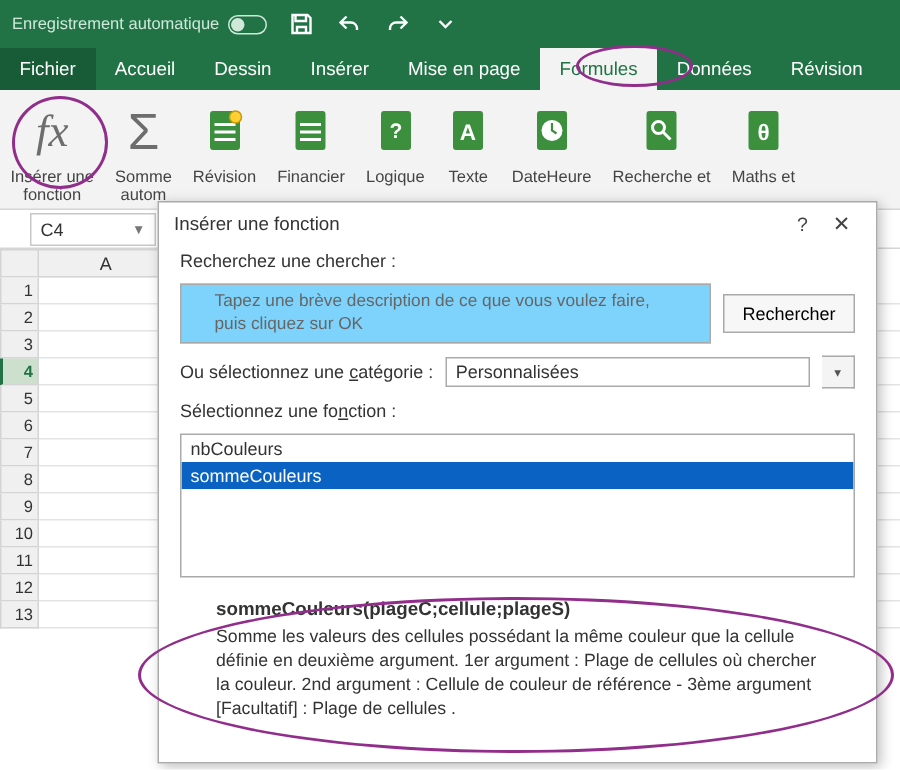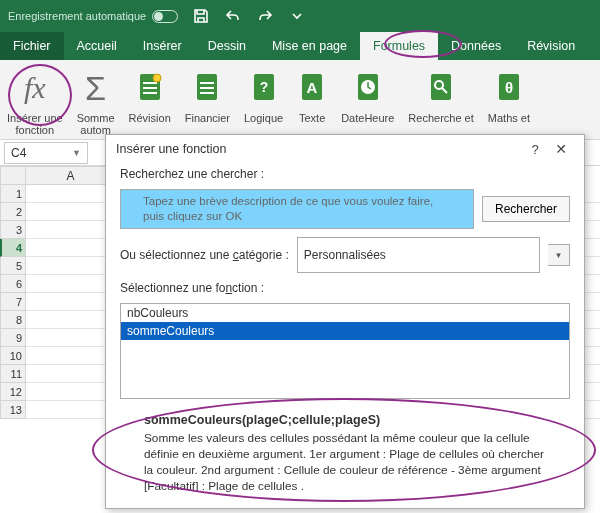--- a/index.html
+++ b/index.html
@@ -22,21 +22,21 @@
   
   .ribbon { height: 80px; background: #f3f3f3; border-bottom: 1px solid #d6d6d6; display:flex; align-items:flex-start; padding-top:4px; }
   .rgroup { display:flex; flex-direction:column; align-items:center; justify-content:flex-start; padding: 2px 7px 0; gap:2px; cursor:pointer; }
   .rgroup .ricon { height: 44px; display:flex; align-items:center; justify-content:flex-start; }
   .rgroup .rlabel { font-size: 11px; color:#444; text-align:center; line-height:1.1; white-space:pre-line; }
   .fx-big { font-family: "Times New Roman", serif; font-style: italic; font-size: 30px; color:#6d6d6d; font-weight: 300; }
   .sigma { font-size: 34px; color:#6d6d6d; font-weight:300; }
 
   
   .namebar { height: 26px; border-bottom:1px solid #d6d6d6; display:flex; align-items:center; }
-  .namebox { width: 84px; height: 22px; margin: 2px 4px; border:1px solid #c8c8c8; display:flex; align-items:center; padding:0 6px; font-size:12px; color:#333; justify-content:space-between; background:#fff; }
+  .namebox { width: 84px; height: 22px; margin: 2px 20px; border:1px solid #c8c8c8; display:flex; align-items:center; padding:0 6px; font-size:12px; color:#333; justify-content:space-between; background:#fff; }
   .namebox .dd { font-size:9px; color:#777; }
 
   
   .sheet { position:relative; height: calc(513px - 28px - 28px - 80px - 26px); }
   .colhdrs { display:flex; height:19px; }
   .corner { width:26px; border:1px solid #d4d4d4; background:#f0f0f0; }
   .colhdr { width:90px; background:#f0f0f0; border:1px solid #d4d4d4; border-left:none; font-size:12px; color:#333; display:flex; align-items:center; justify-content:center; }
   .rows { display:flex; }
   .rowhdrs { display:flex; flex-direction:column; }
   .rowhdr { width:26px; height:18px; background:#f0f0f0; border:1px solid #d4d4d4; border-top:none; font-size:11px; color:#333; display:flex; align-items:center; justify-content:flex-end; padding-right:3px; }
@@ -47,21 +47,21 @@
   
   .dialog { position:absolute; left:105px; top:134px; width:480px; height:375px; background:#fff; border:1px solid #aaa; box-shadow: 2px 2px 8px rgba(0,0,0,.25); display:flex; flex-direction:column; }
   .dlg-title { height:28px; display:flex; align-items:center; padding:0 10px; font-size:12.5px; color:#333; }
   .dlg-title .sp { flex:1; }
   .dlg-x { width:26px; text-align:center; font-size:14px; cursor:pointer; color:#444; }
   .dlg-help { width:26px; text-align:center; cursor:pointer; color:#444; font-size: 13px; }
   .dlg-body { padding: 4px 14px 8px; font-size: 12px; color:#333; display:flex; flex-direction:column; gap:8px; }
   .row-flex { display:flex; align-items:center; gap:8px; }
   .textarea-like { flex:1; height:40px; border:1px solid #aaa; padding:4px 22px; font-size:11.5px; color:#666; line-height:1.3; background:#7dd3fc; cursor:text; }
   .btn { height:26px; padding:0 12px; border:1px solid #aaa; background:#f7f7f7; font-size:12px; cursor:pointer; }
-  .combo { flex:1; height:36px; border:1px solid #aaa; display:flex; align-items:center; padding:0 6px; font-size:12px; background:#fff; justify-content:space-between; cursor:pointer; }
+  .combo { flex:1; height:20px; border:1px solid #aaa; display:flex; align-items:center; padding:0 6px; font-size:12px; background:#fff; justify-content:space-between; cursor:pointer; }
   .combo-btn { width:22px; height:22px; border:1px solid #aaa; border-left:none; display:flex; align-items:center; justify-content:center; font-size:9px; color:#555; cursor:pointer; background:#f4f4f4; }
   .listbox { border:1px solid #aaa; height:96px; overflow:auto; background:#fff; }
   .li { padding:2px 6px; font-size:12px; cursor:pointer; }
   .li.selected { background:#0a63c2; color:#fff; }
   .desc-block { padding: 6px 24px 0 24px; }
   .sig { font-weight:600; font-size:12.5px; margin-bottom:4px; }
   .sig-desc { font-size:11.8px; color:#333; line-height:1.35; }
 
   .und { text-decoration: underline; }
 
@@ -94,22 +94,22 @@
   <span class="titleicon">
     <svg width="10" height="10" viewBox="0 0 10 10">
         <path d="M1 3l4 4 4-4"></path>
       </svg>
   </span>
 </div>
 
 <div class="tabs">
   <div class="tab file">Fichier</div>
   <div class="tab">Accueil</div>
+  <div class="tab">Dessin</div>
   <div class="tab">Insérer</div>
-  <div class="tab">Dessin</div>
   <div class="tab">Mise en page</div>
   <div class="tab active">Formules</div>
   <div class="tab">Données</div>
   <div class="tab">Révision</div>
 </div>
 
 <div class="ribbon">
   <div class="rgroup">
     <div class="ricon">
         <span class="fx-big">fx</span>

